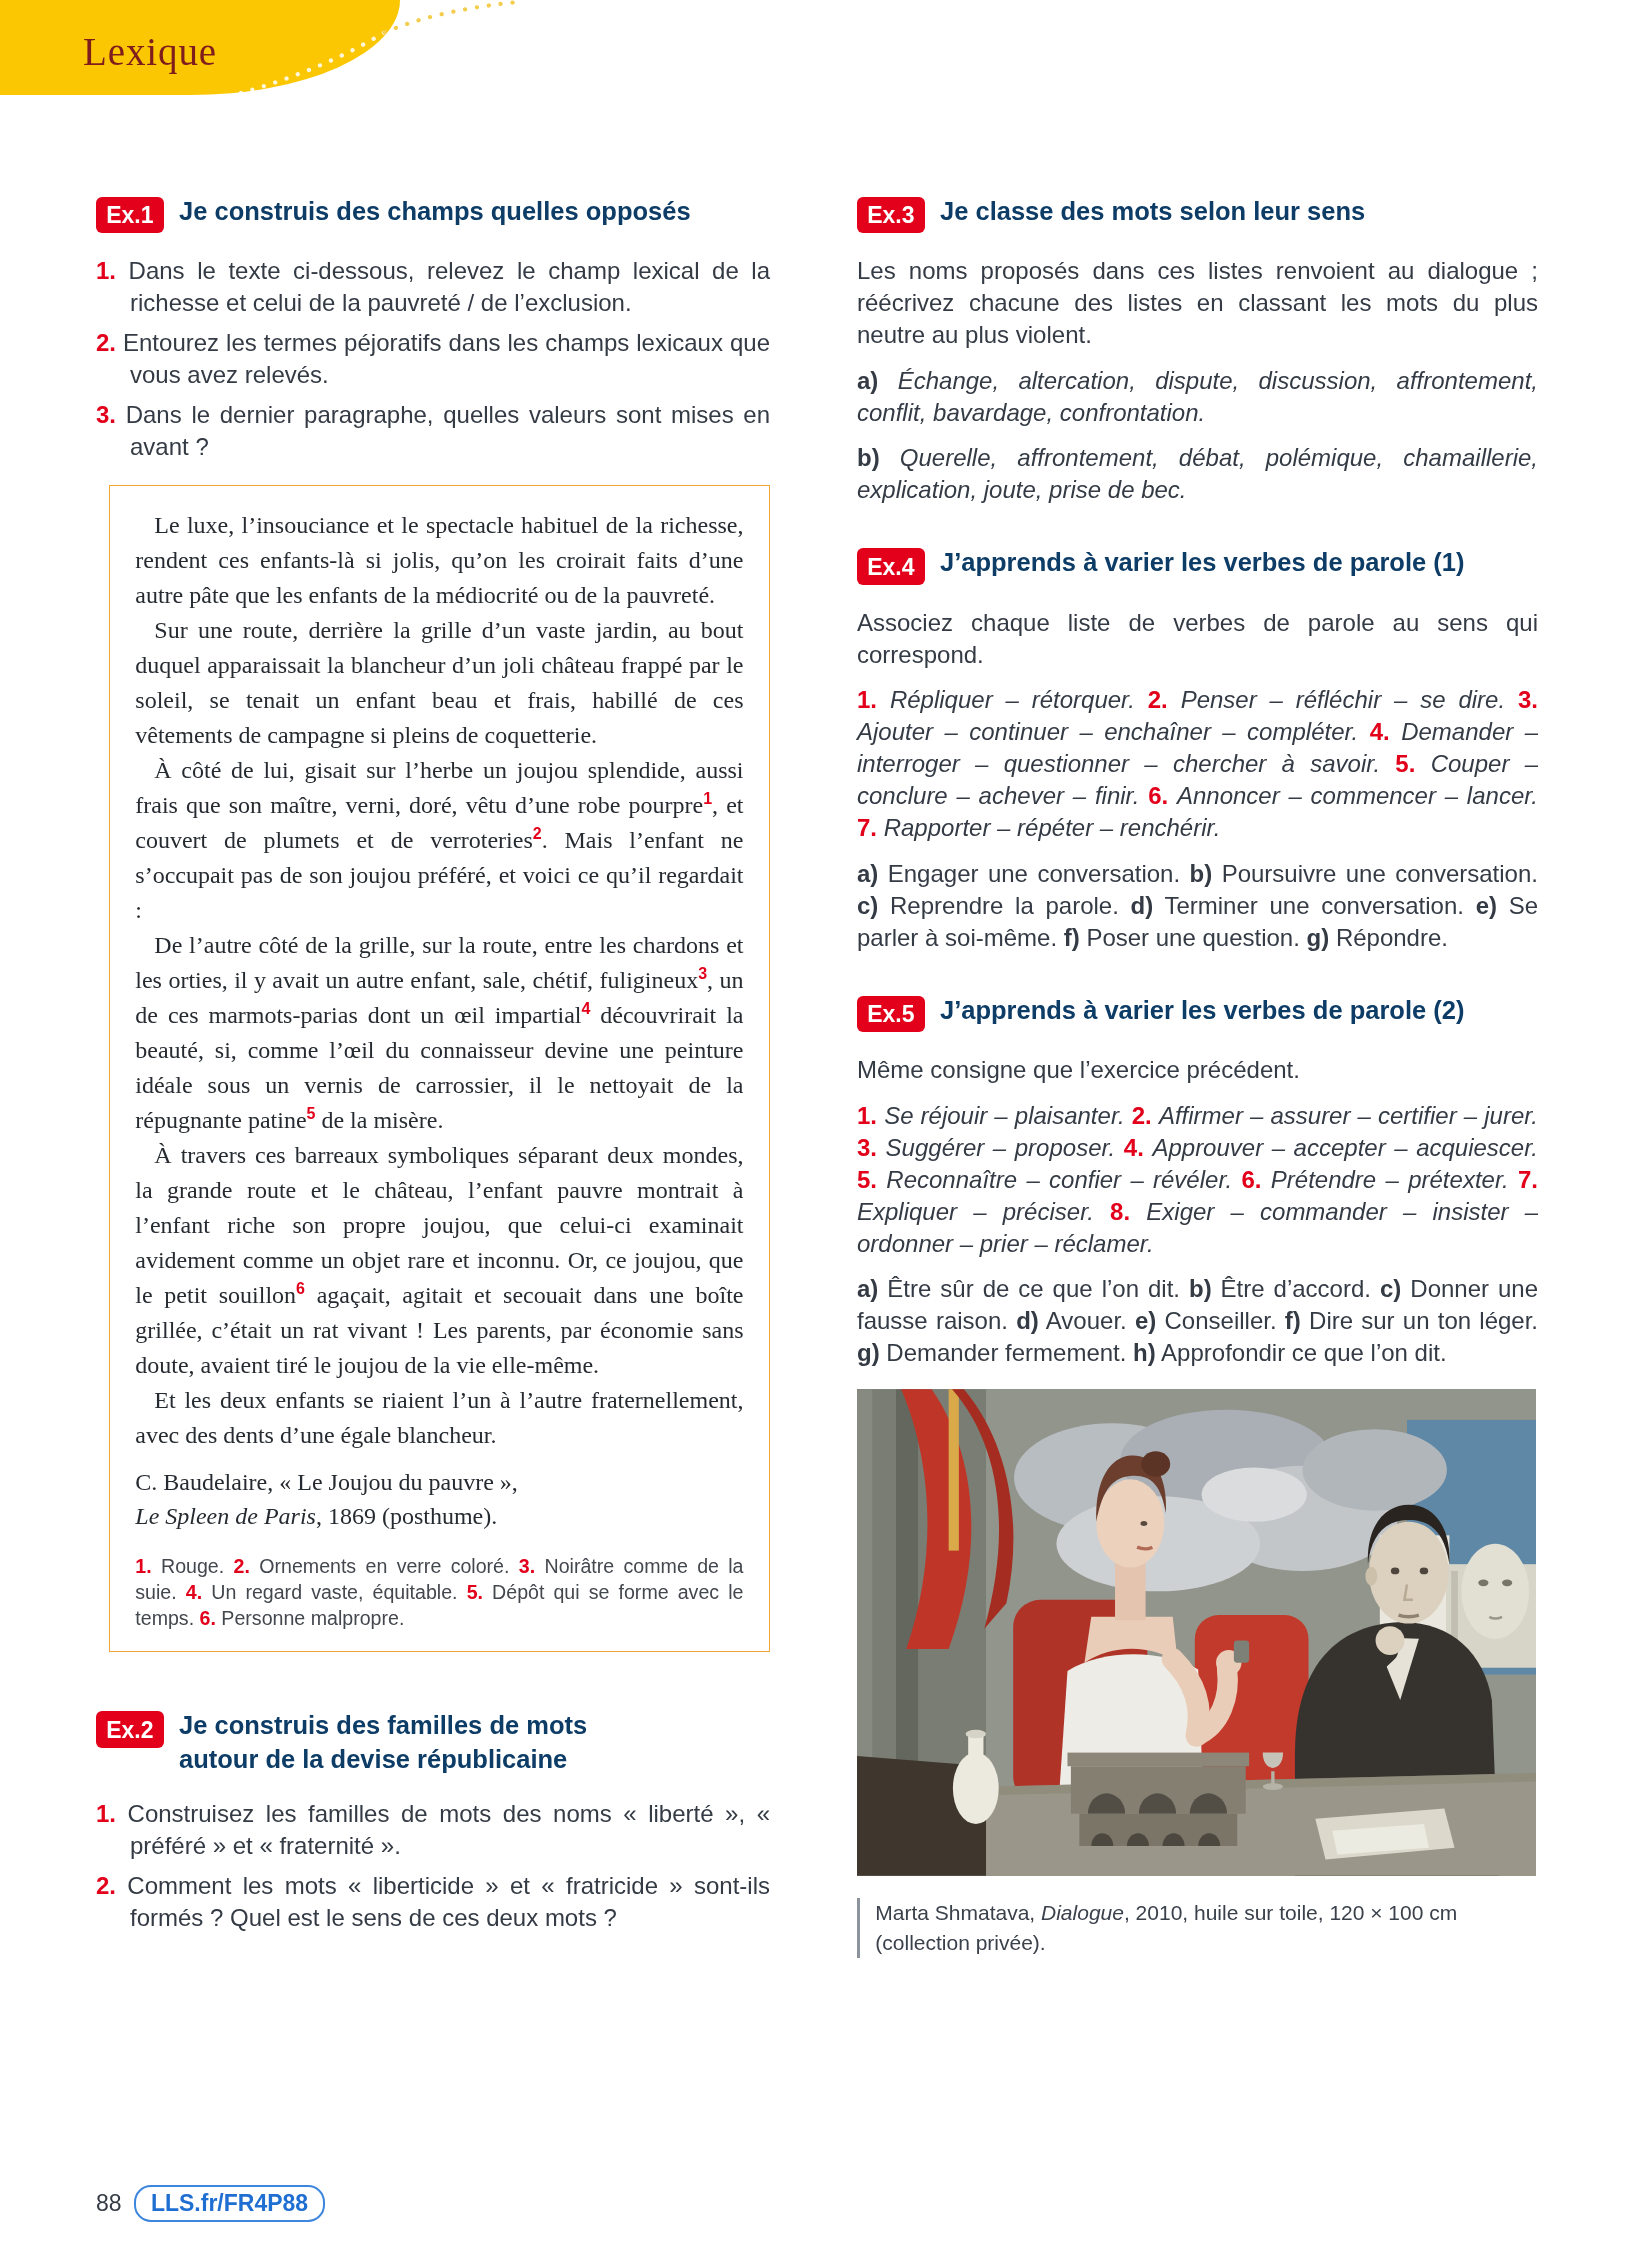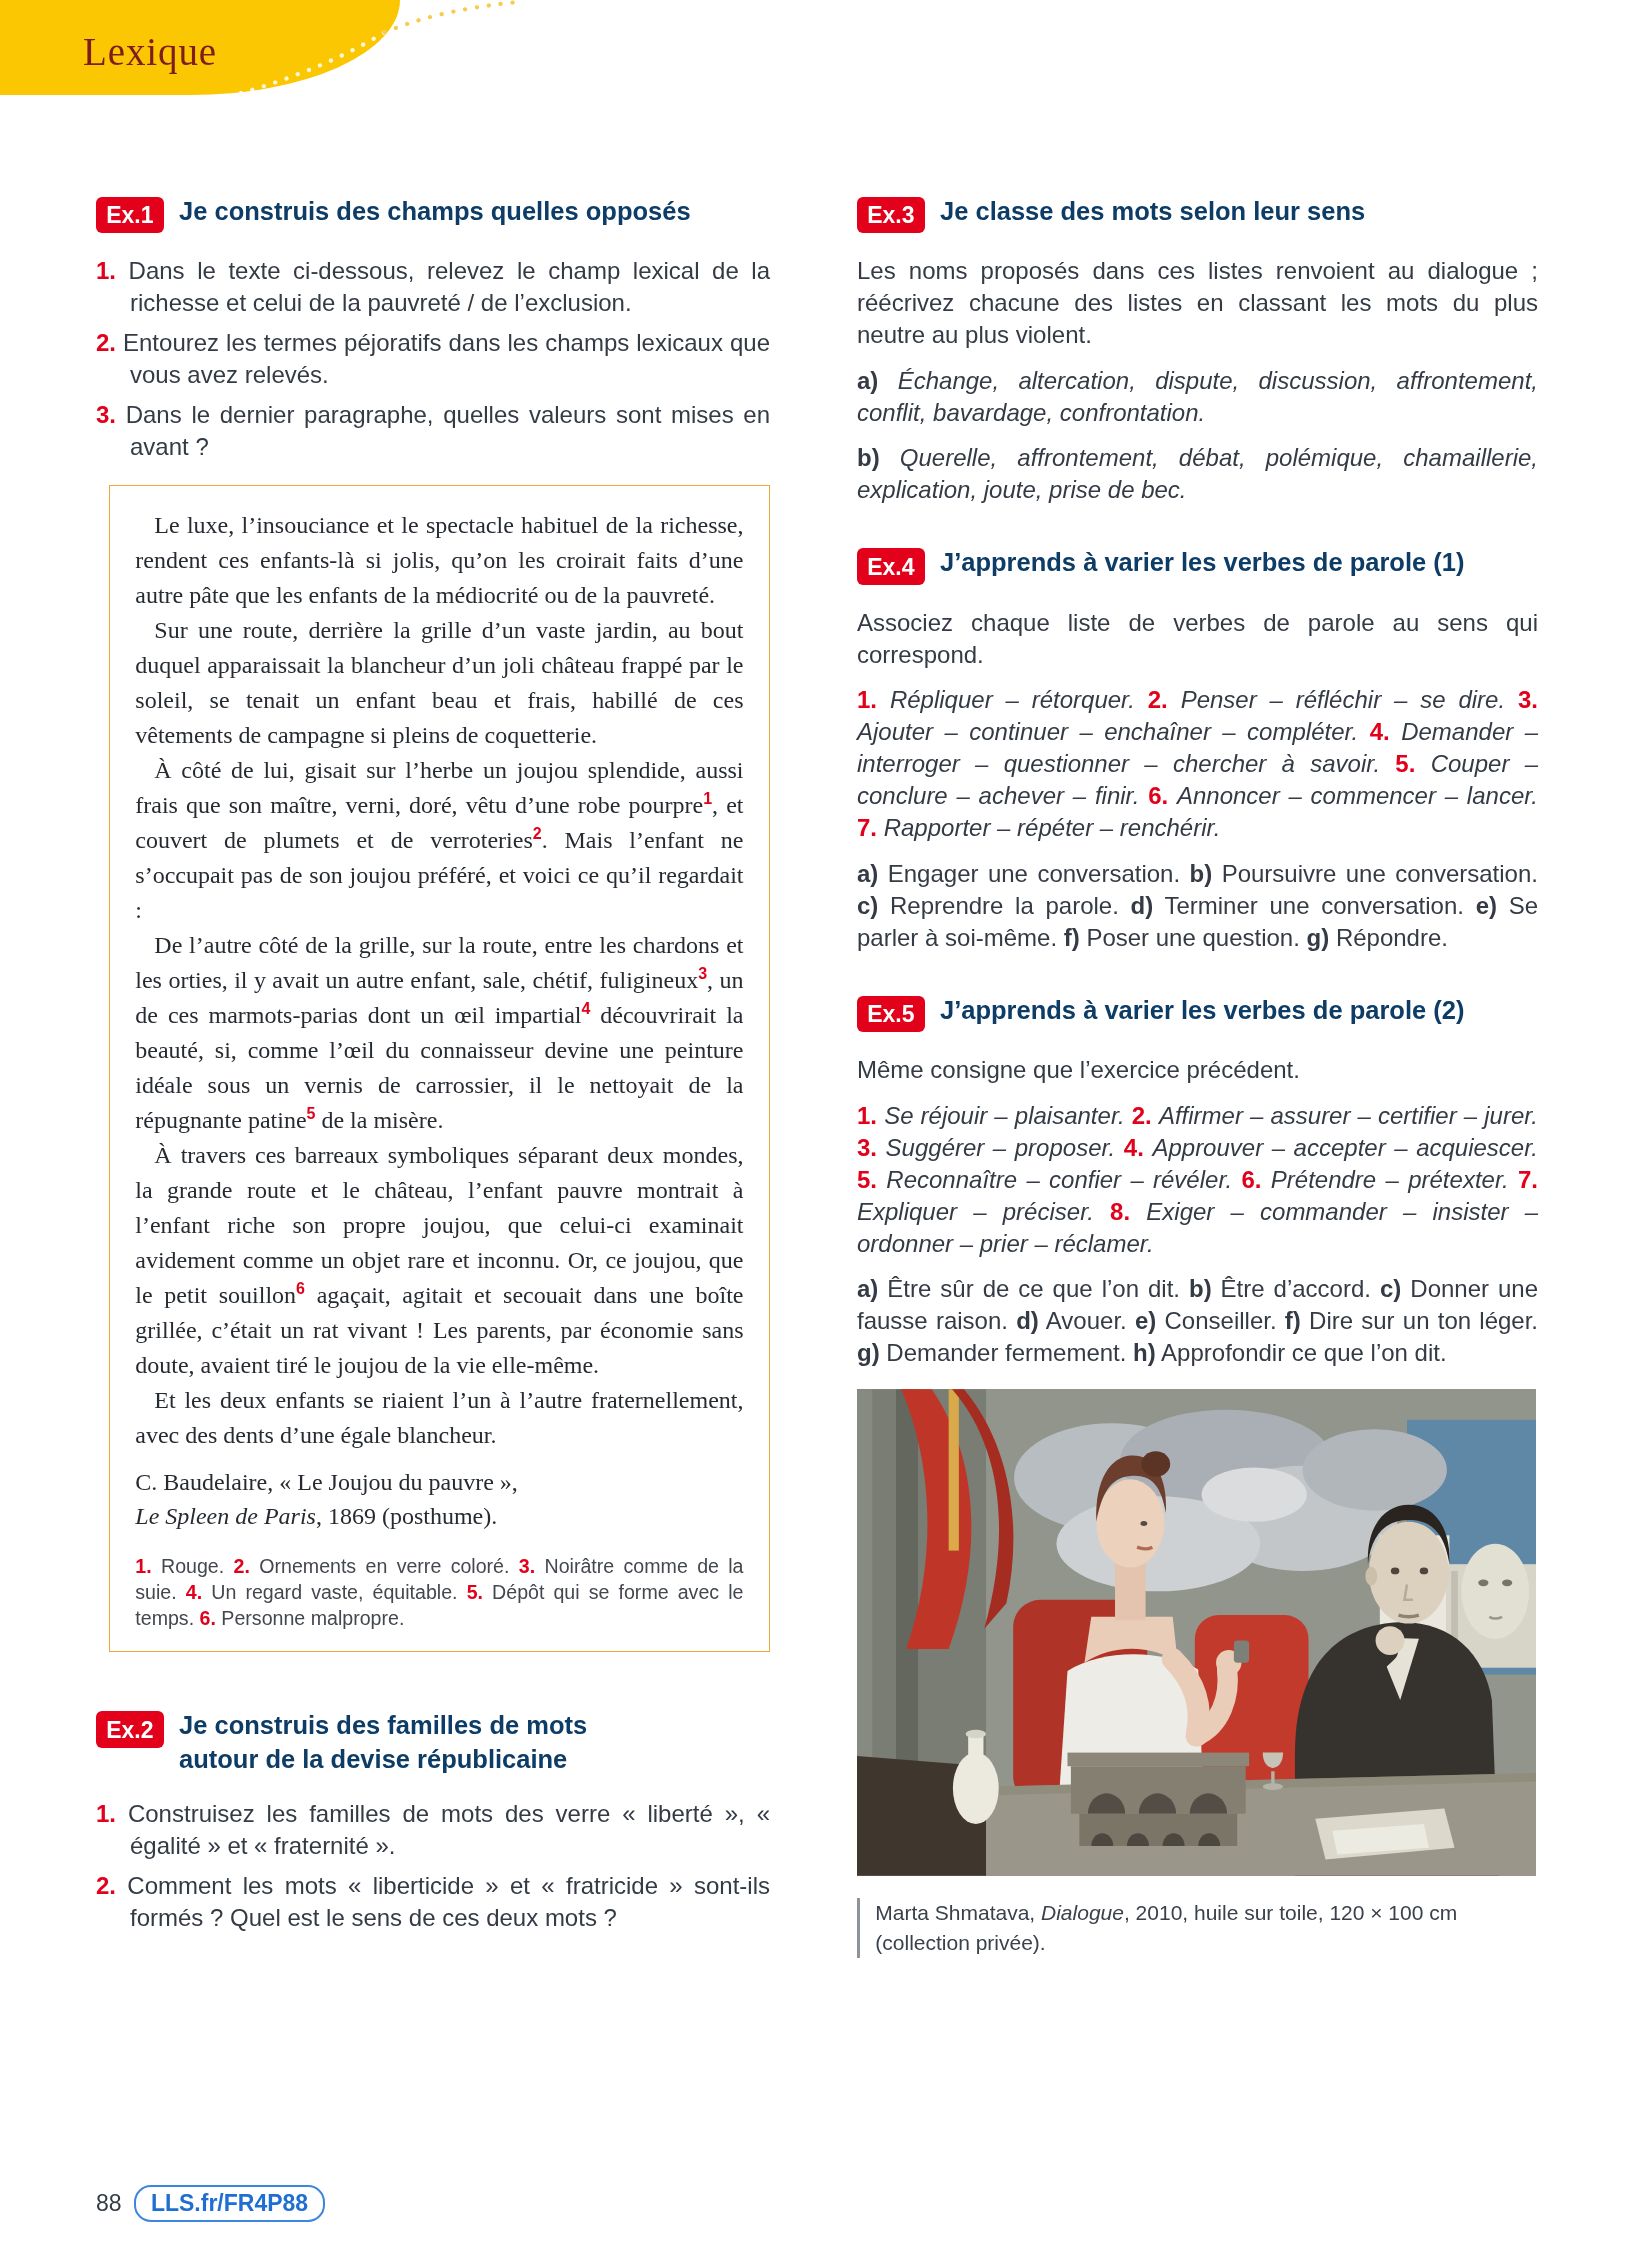--- a/index.html
+++ b/index.html
@@ -98,21 +98,21 @@
           <span class="num">6.</span> <span>Personne malpropre.</span>
         </p>
       </div>
     </section>
 
     <section class="ex2-spacer">
       <div class="exhead">
         <span class="badge">Ex.2</span>
         <h2 class="extitle"><span>Je construis des familles de mots</span><br><span>autour de la devise républicaine</span></h2>
       </div>
-      <p class="li"><span class="num">1.</span> <span>Construisez les familles de mots des verre « liberté », « égalité » et « fraternité ».</span></p>
+      <p class="li"><span class="num">1.</span> <span>Construisez les familles de mots des noms « liberté », « préféré » et « fraternité ».</span></p>
       <p class="li"><span class="num">2.</span> <span>Comment les mots « liberticide » et « fratricide » sont-ils formés ? Quel est le sens de ces deux mots ?</span></p>
     </section>
 
   </div>
 
   <div class="col col-right">
 
     <section>
       <div class="exhead">
         <span class="badge">Ex.3</span>

